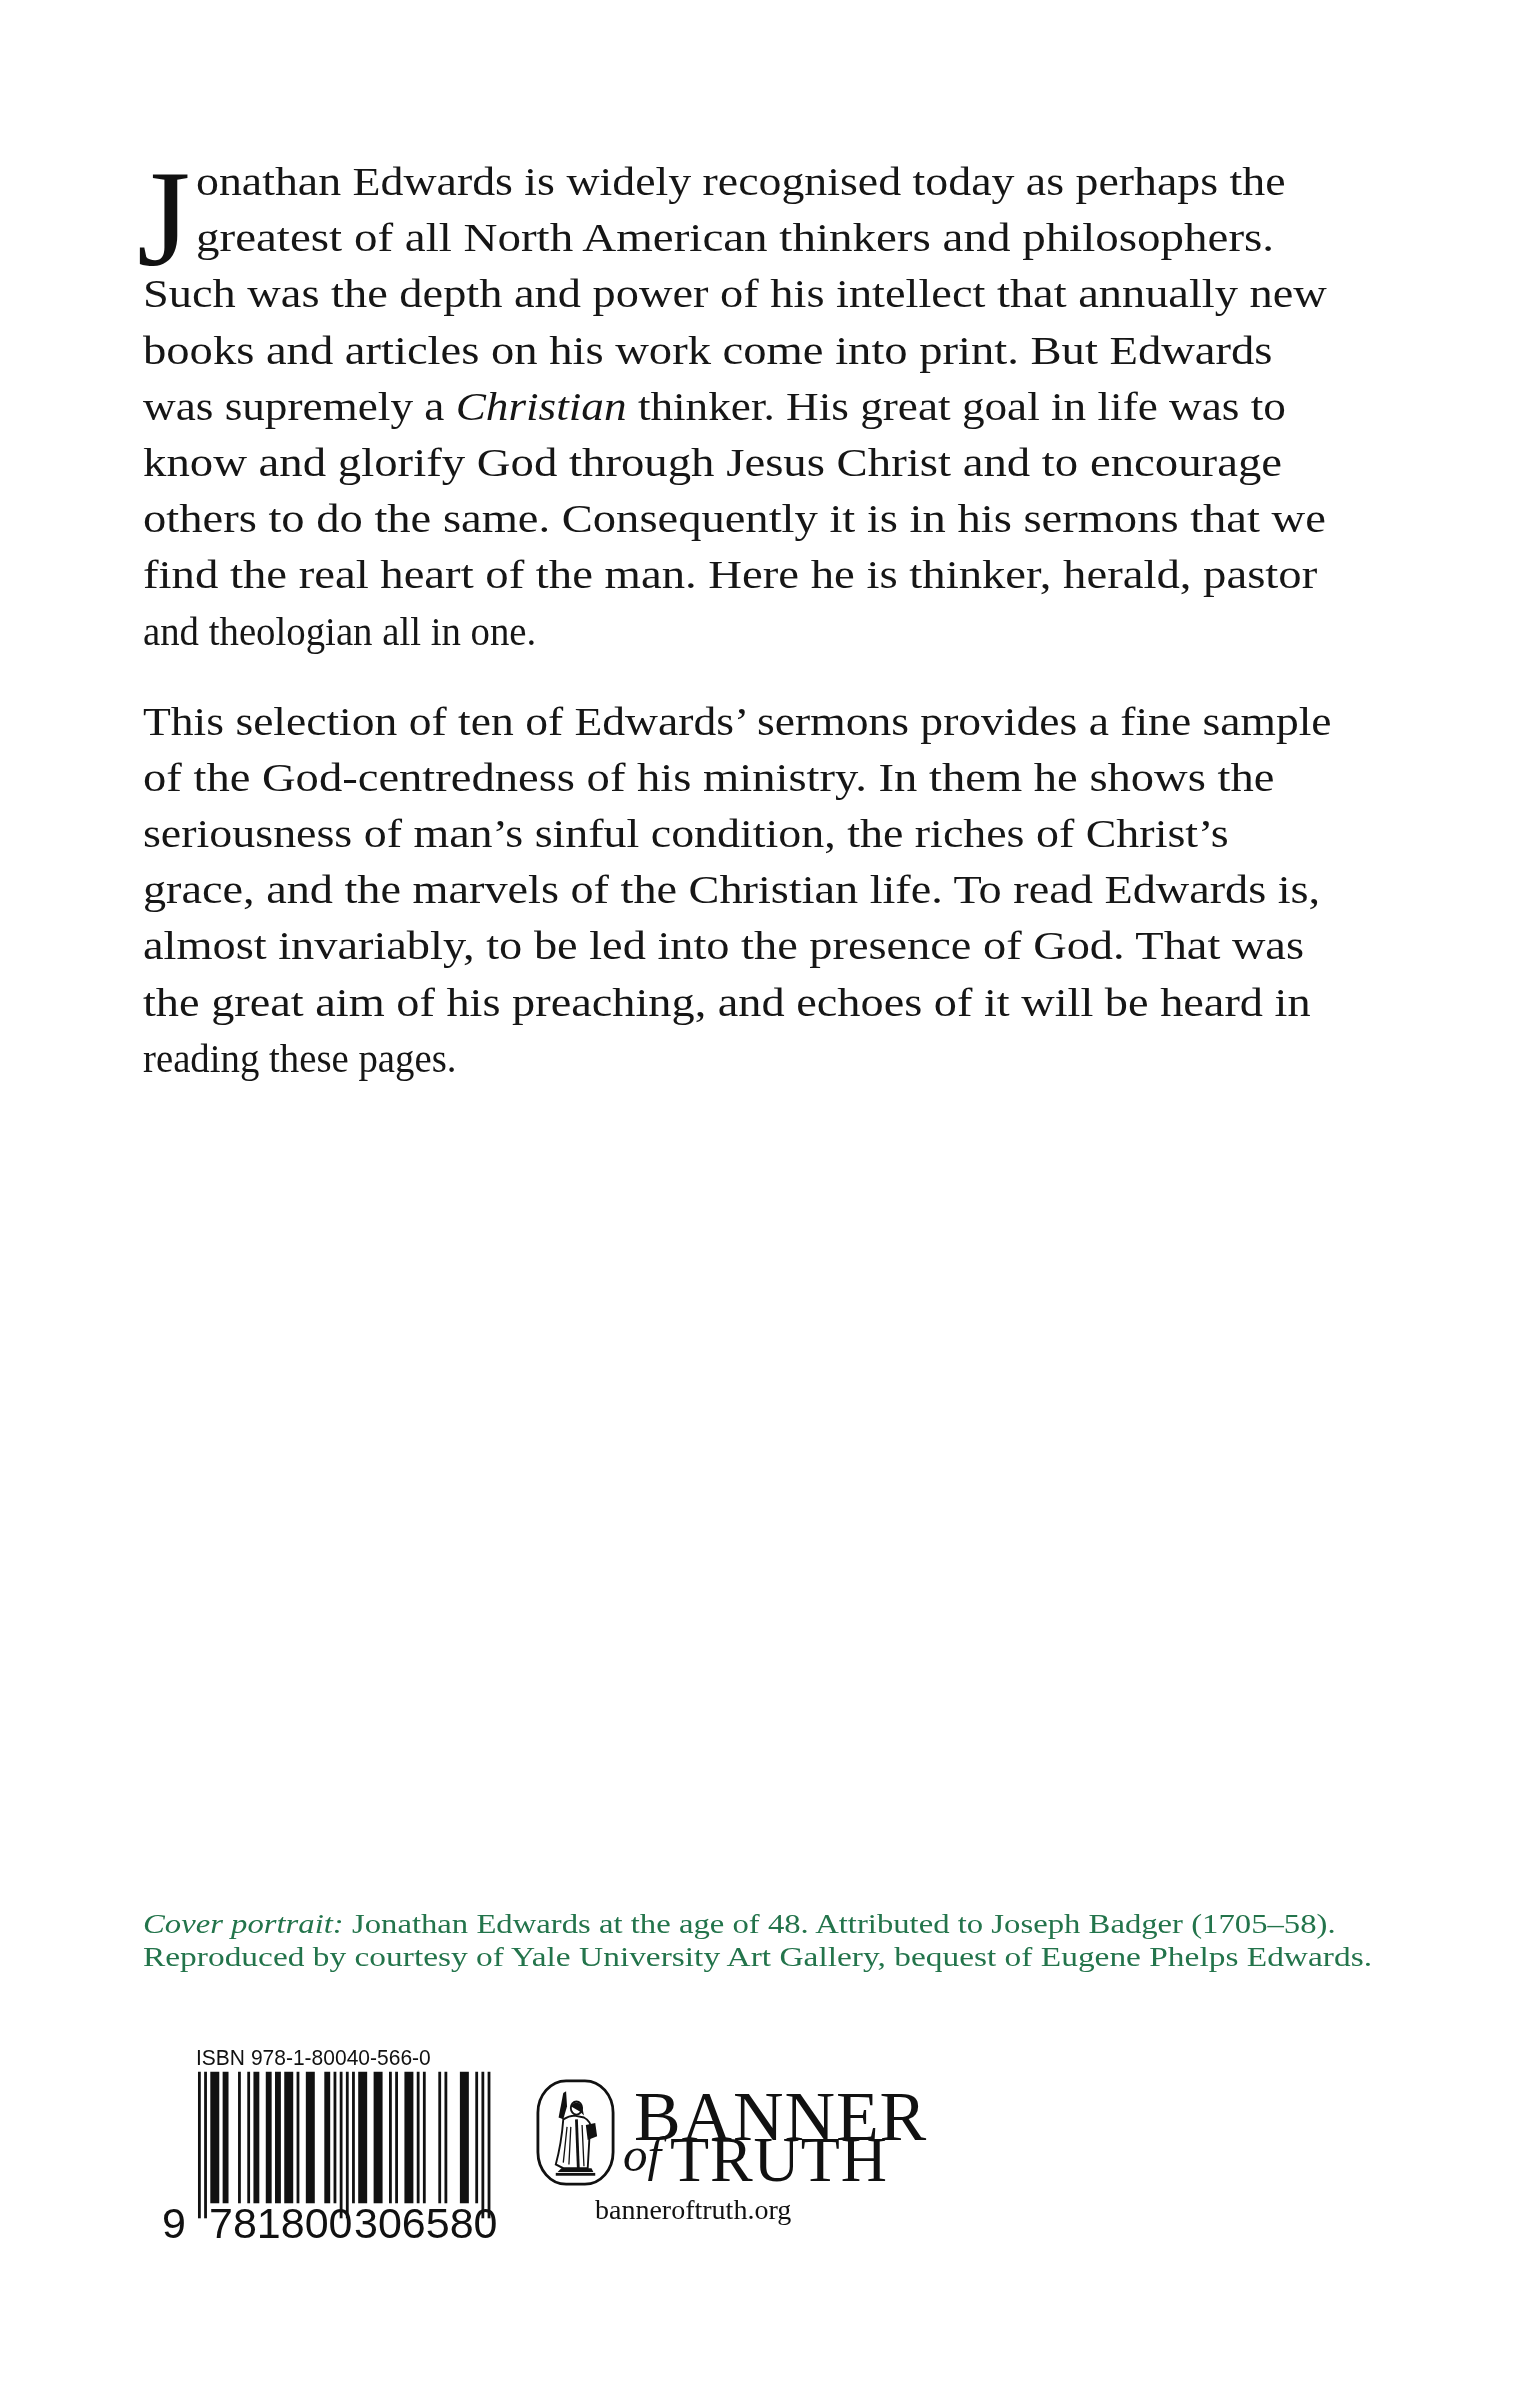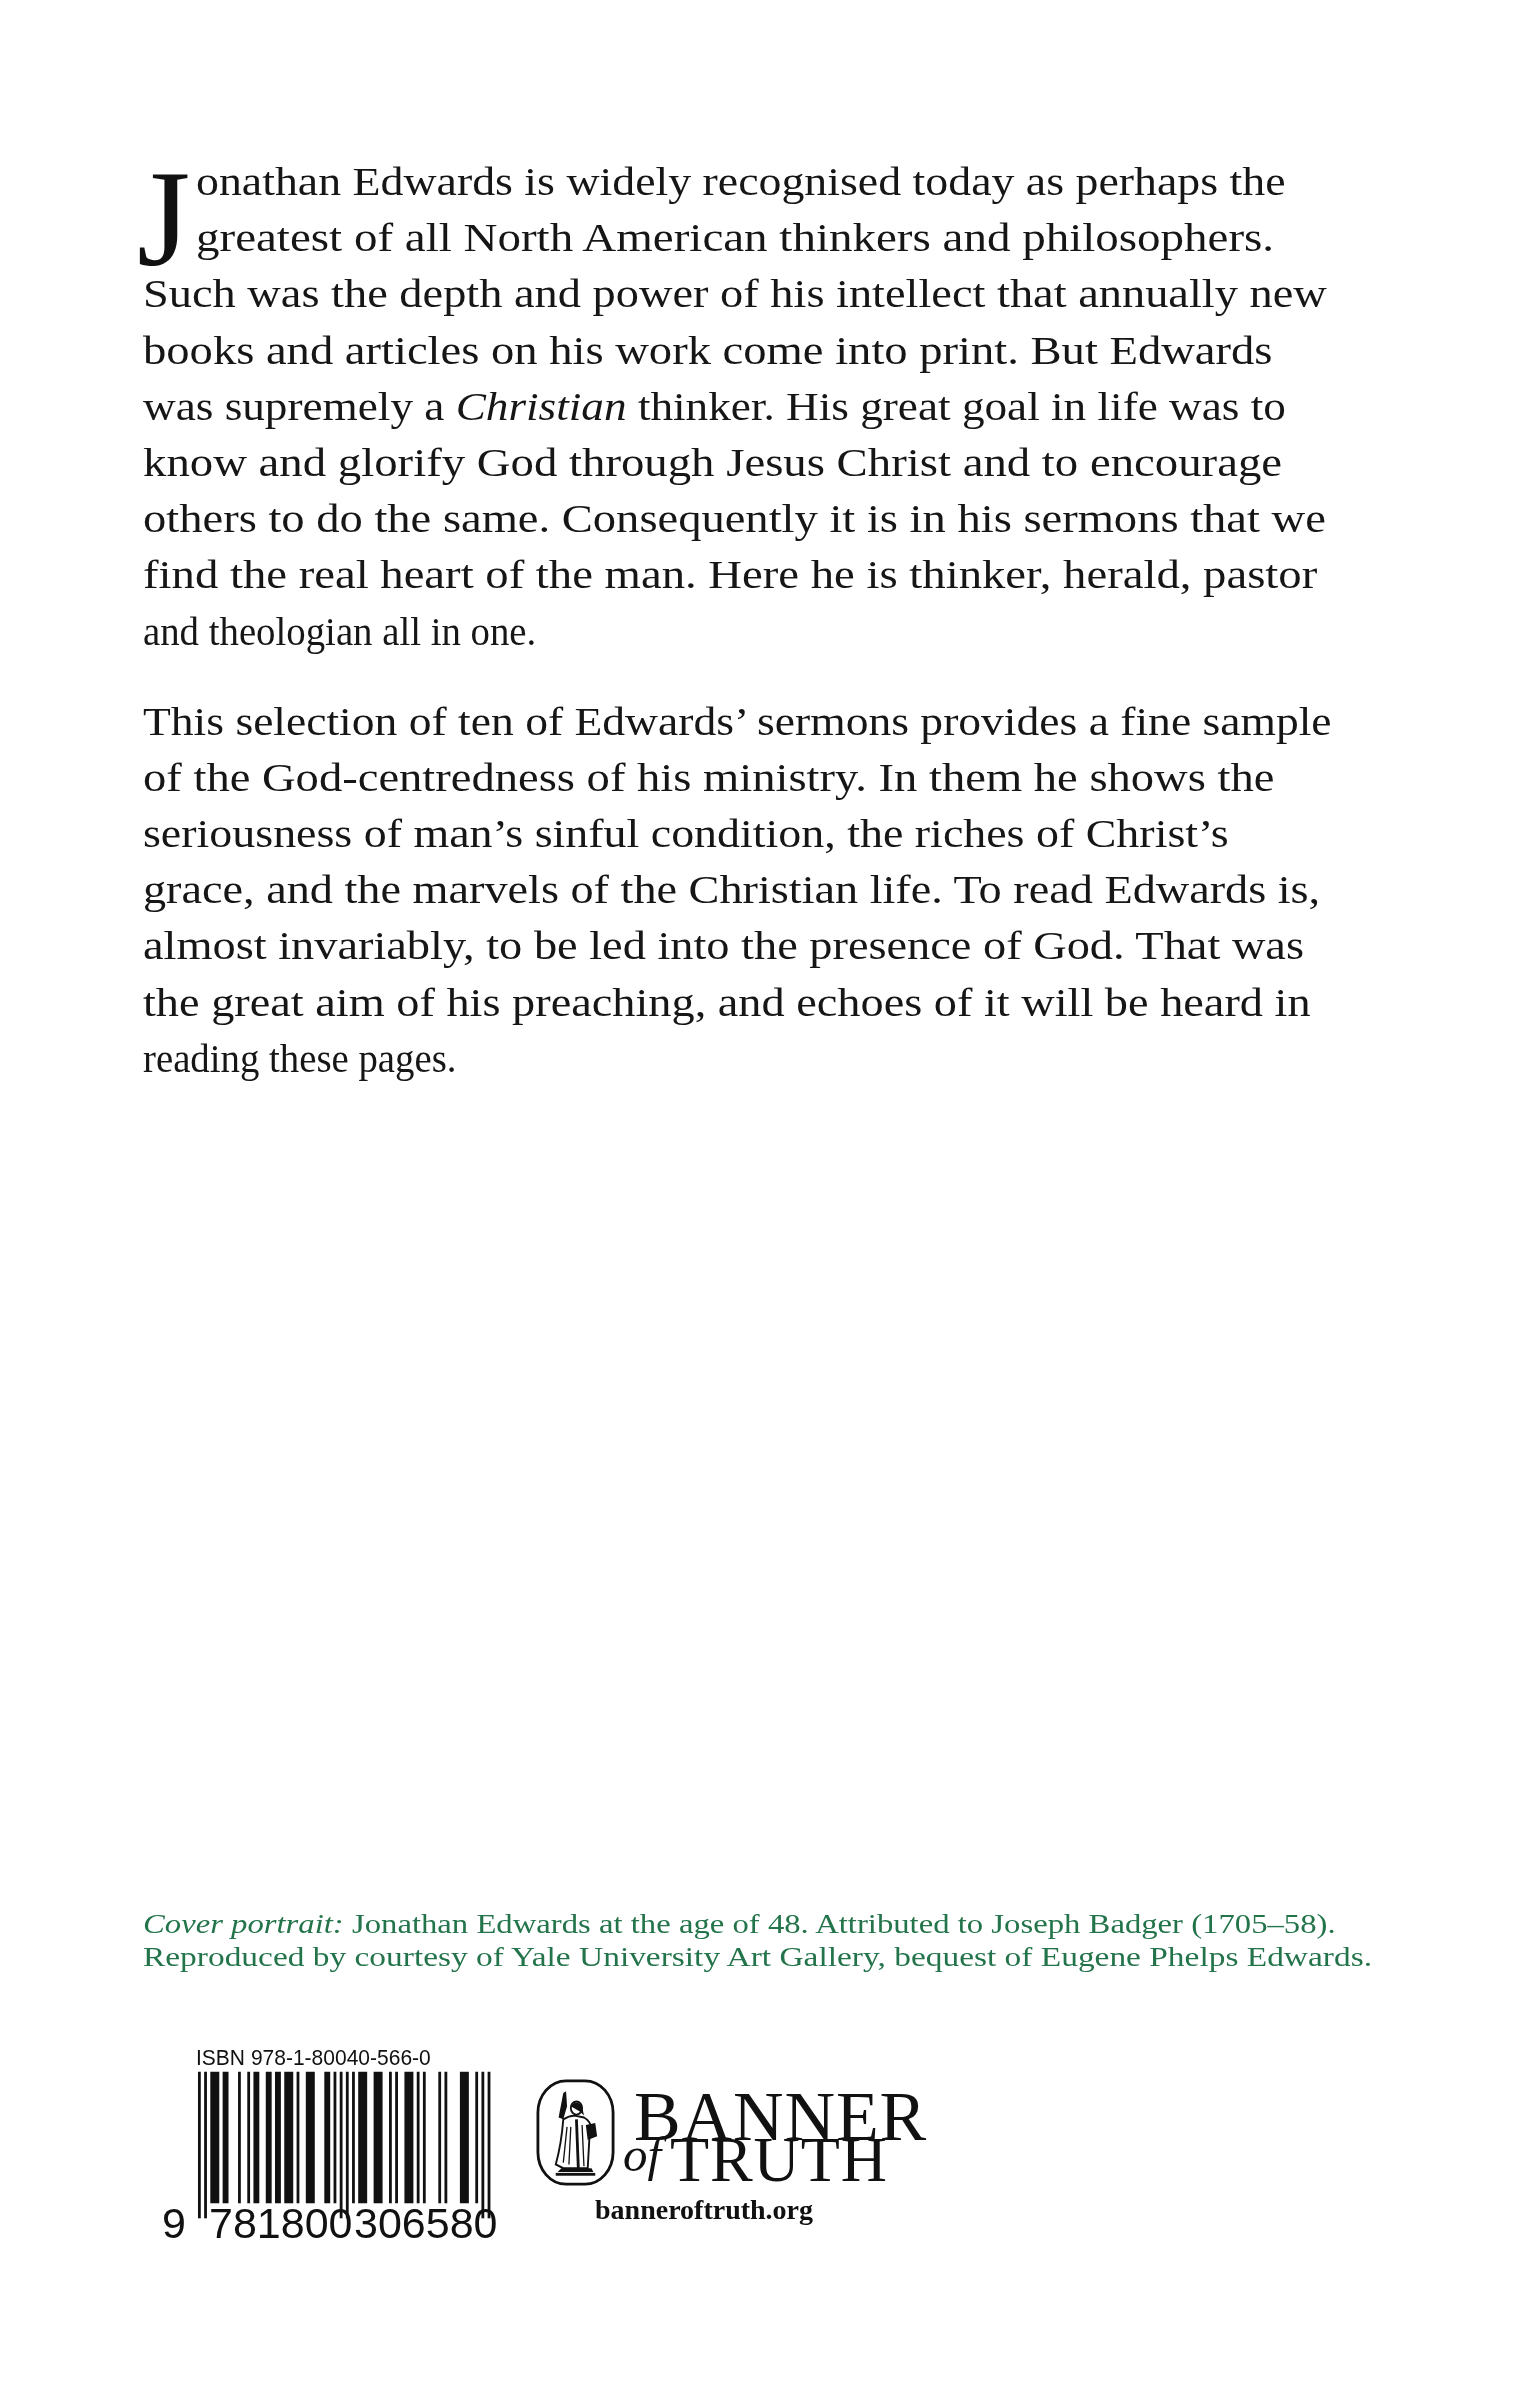--- a/index.html
+++ b/index.html
@@ -76,21 +76,21 @@
     color: #111; white-space: nowrap; text-align: right;
   }
   .logo-truth {
     position: absolute; left: 670px; top: 2128px;
     font-family: "Liberation Serif", serif; font-size: 64px; line-height: 1;
     color: #111; letter-spacing: 0.9px; white-space: nowrap;
   }
   .logo-url {
     position: absolute; left: 595px; top: 2196px;
     font-family: "Liberation Serif", serif; font-size: 28px; line-height: 1;
-    color: #111; white-space: nowrap; font-weight: bold;
+    color: #111; white-space: nowrap;
   }
 </style>
 </head>
 <body>
 
 <div class="page">
 
   <div class="dropcap">J</div>
 
   <div id="para-container">

